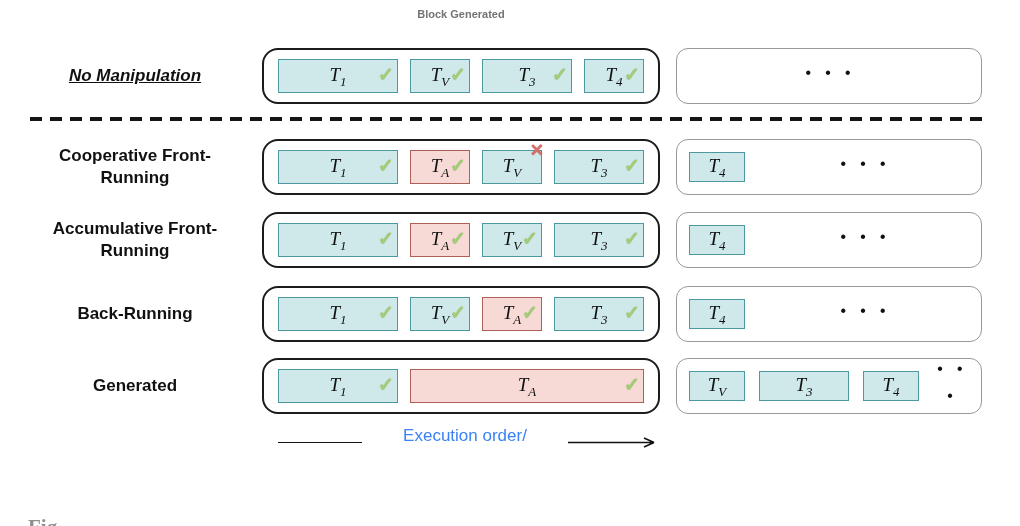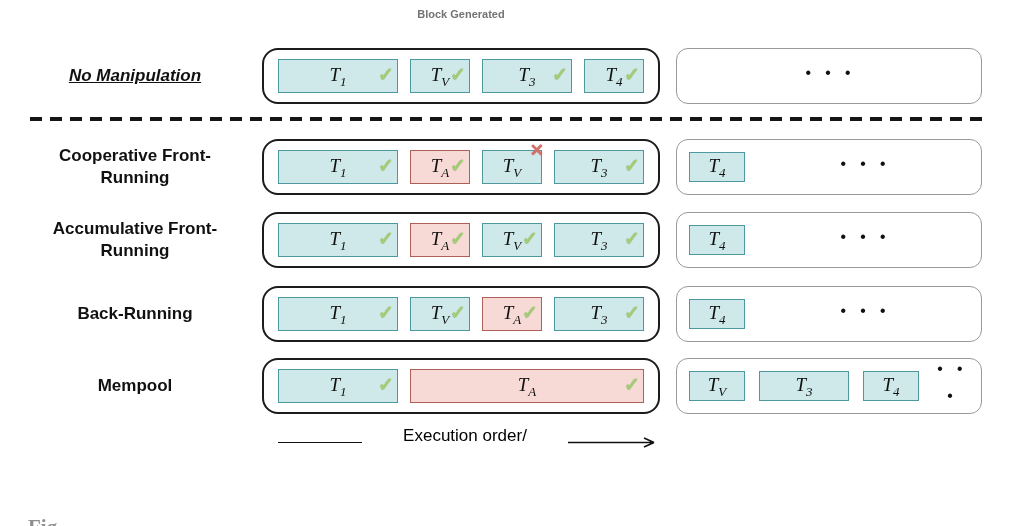--- a/index.html
+++ b/index.html
@@ -73,21 +73,21 @@
     position:absolute;left:30px;top:117px;width:956px;height:4px;
     background:repeating-linear-gradient(90deg,#151515 0 12px,transparent 12px 20px);
   }
 
   
   .arrow-seg{position:absolute;height:0;border-top:1.6px solid #111;}
   #arrow-left{left:278px;top:442px;width:84px;}
   #arrow-right-svg{position:absolute;left:566px;top:435px;}
   .arrow-caption{
     position:absolute;left:340px;top:424px;width:250px;text-align:center;
-    font-size:17px;color:#000000;line-height:23px;
+    font-size:17px;color:#3b82f6;line-height:23px;
   }
 
   
   .caption-frag{
     position:absolute;left:28px;top:515px;height:11px;width:180px;overflow:hidden;
     font-family:"Liberation Serif", serif;font-weight:bold;font-size:21px;color:#333;
     opacity:.55;
   }
 </style>
 </head>
@@ -197,21 +197,21 @@
           <span class="mark-check">✓</span>
         </div>
       </div>
       <div class="mem-box" style="top: 286px;">
         <div class="cell teal" style="width: 56px;">
           <span class="tlabel"><span>T</span><sub>4</sub></span>
         </div>
         <div class="dots after-cells">· · ·</div>
       </div>
       <div class="row-label" style="top: 358px; height: 56px;">
-        <div class="lbl-wrap">Mempool</div>
+        <div class="lbl-wrap">Generated</div>
       </div>
       <div class="block-box" style="top: 358px;">
         <div class="cell teal" style="width: 120px;">
           <span class="tlabel"><span>T</span><sub>1</sub></span>
           <span class="mark-check">✓</span>
         </div>
         <div class="cell red grow">
           <span class="tlabel"><span>T</span><sub>A</sub></span>
           <span class="mark-check">✓</span>
         </div>

